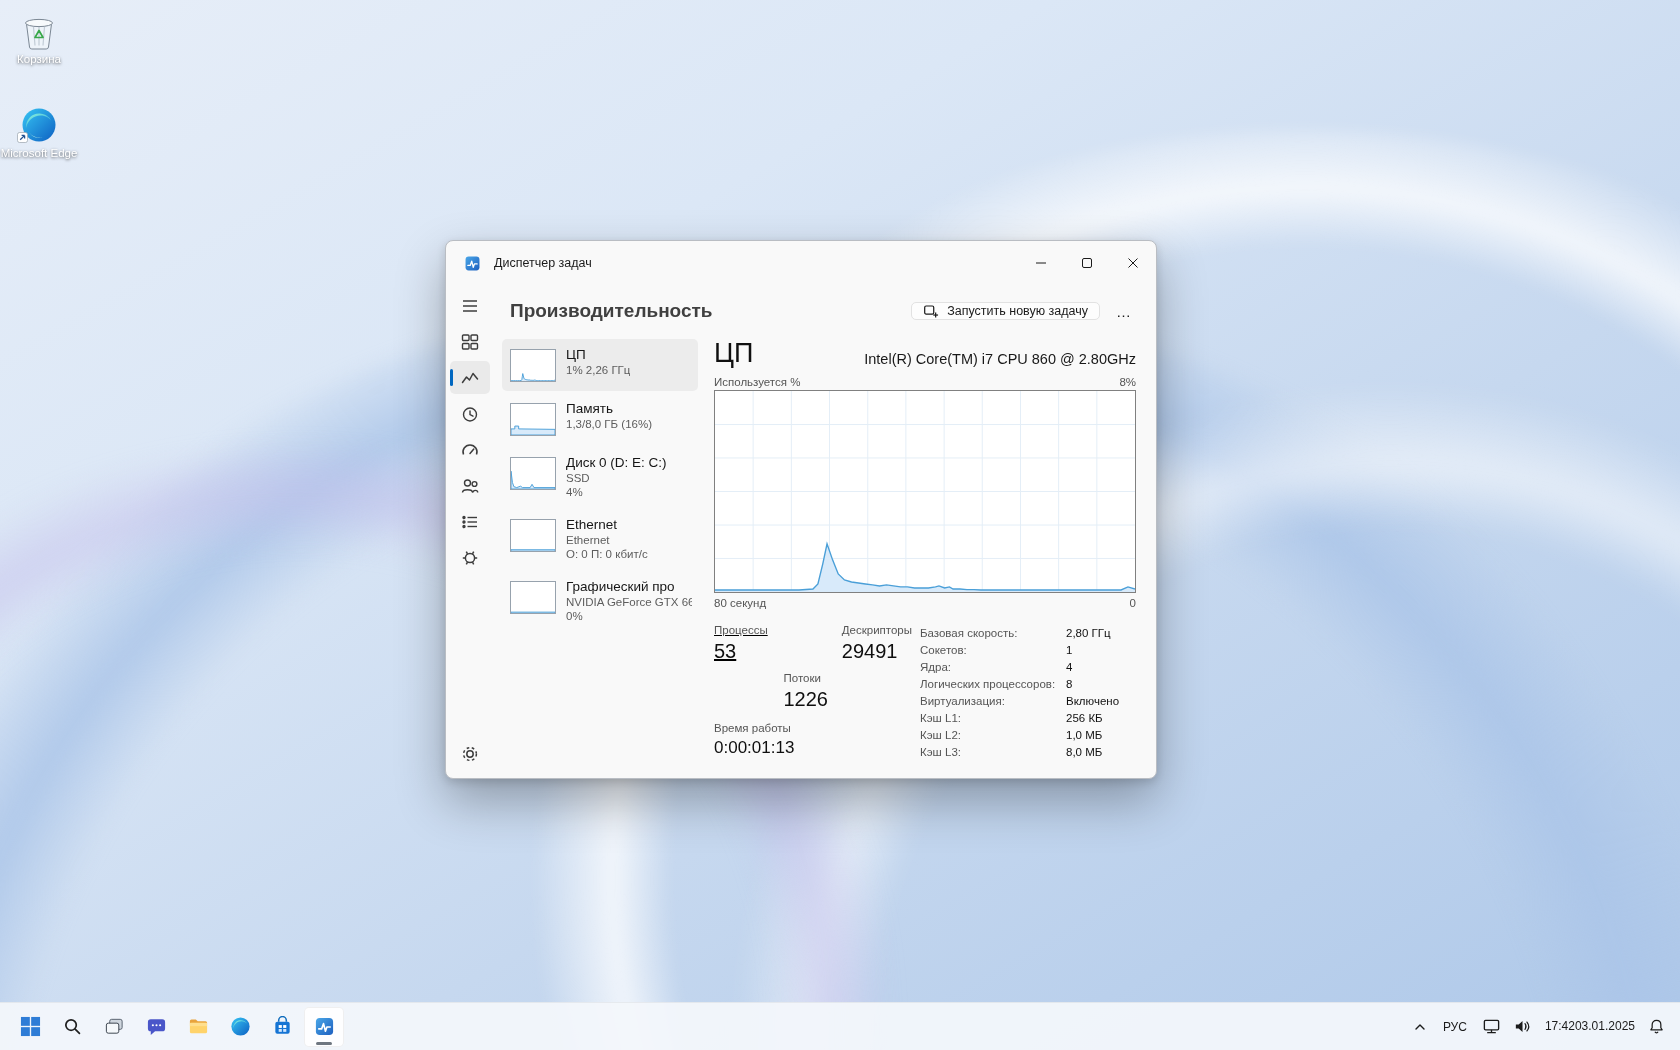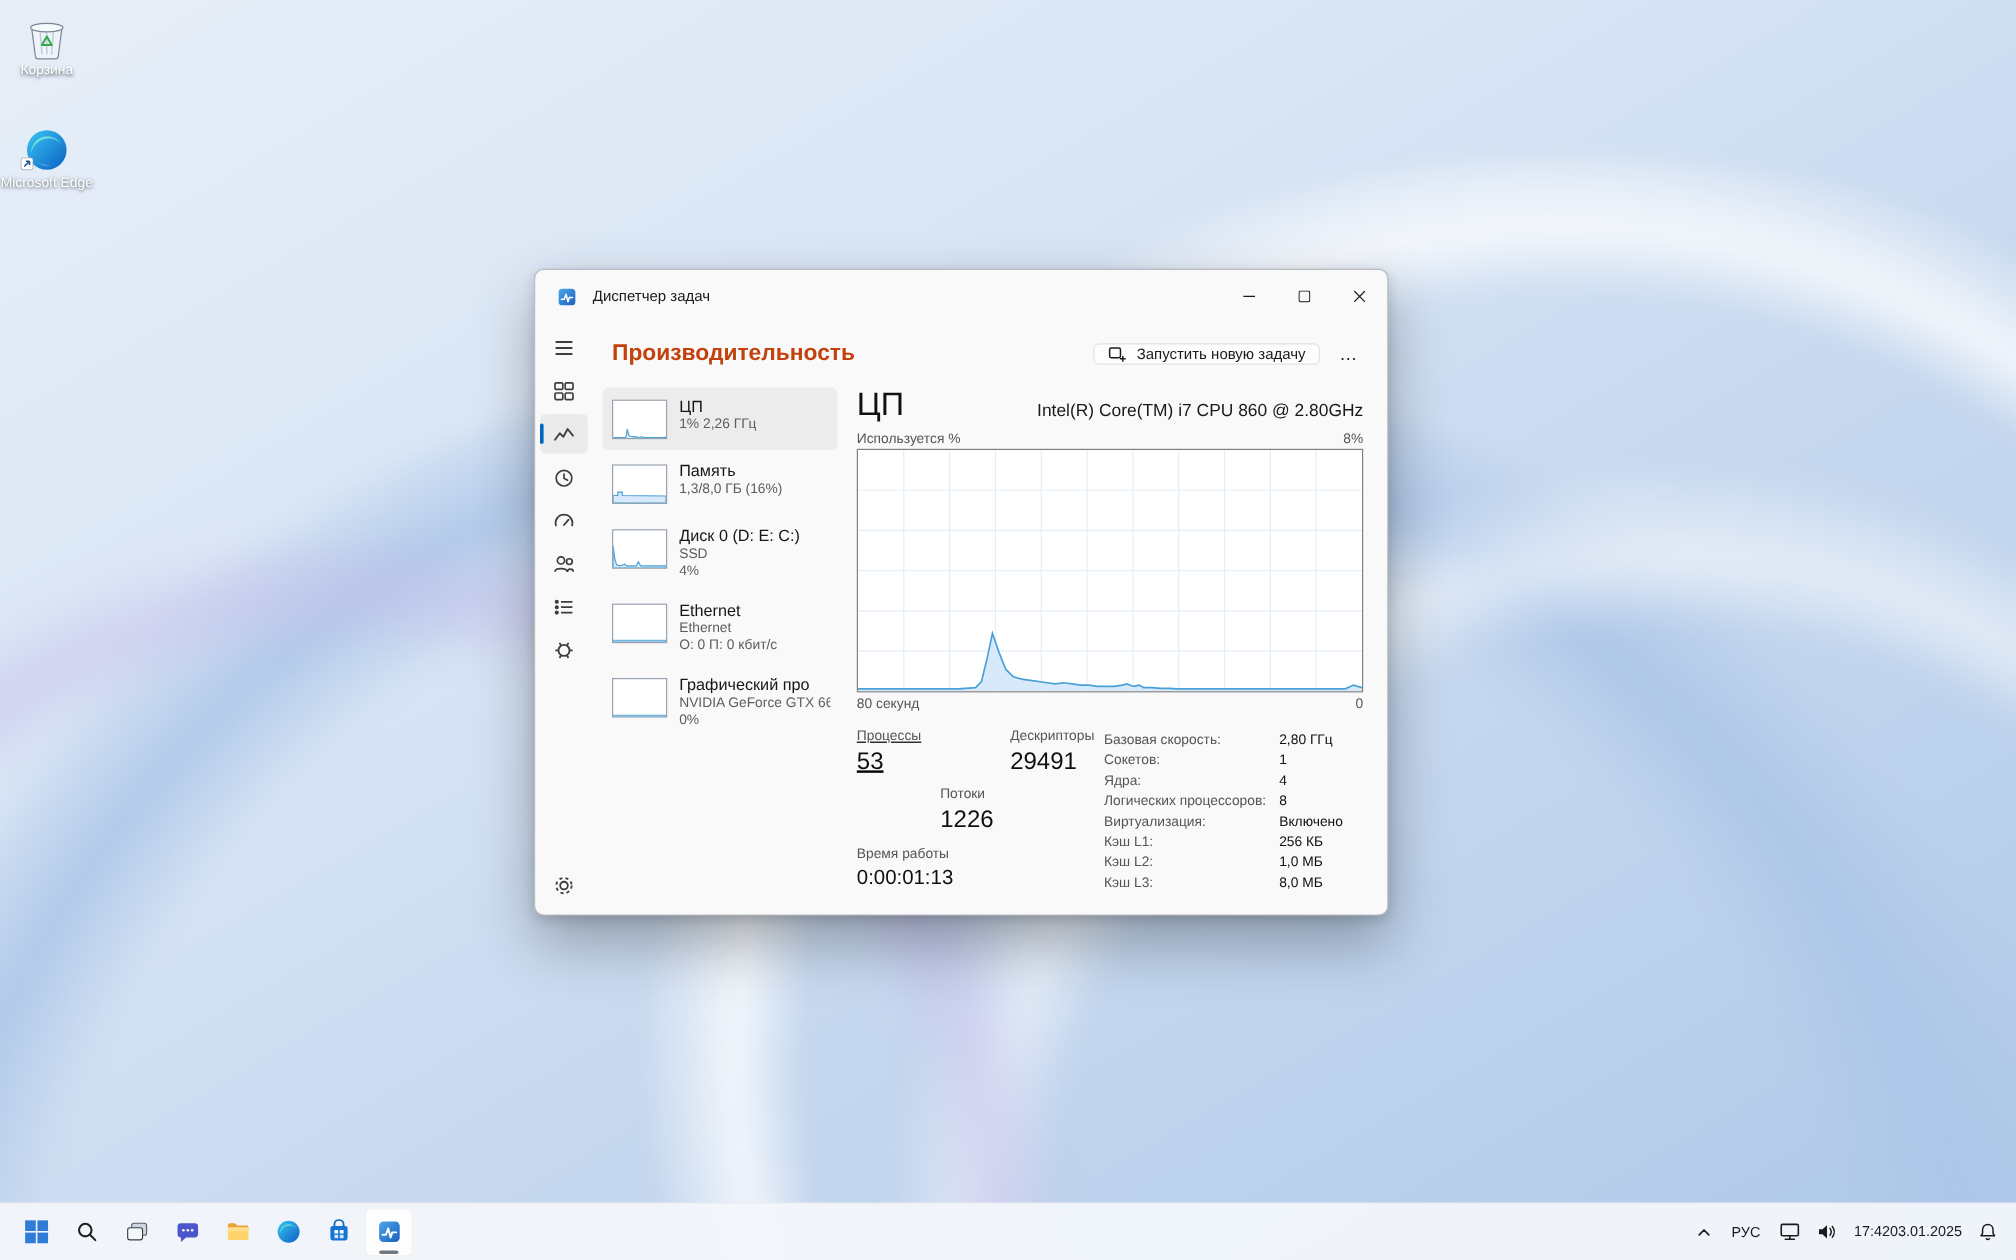--- a/index.html
+++ b/index.html
@@ -19,41 +19,41 @@
   .rib4 { width:1300px; height:1150px; left:-350px; top:450px;
     background: radial-gradient(circle, rgba(196,190,235,0) 55%, rgba(196,190,235,0.5) 61%, rgba(196,190,235,0) 68%); filter:blur(12px); }
 
   
   .desktop-icon { position:absolute; width:78px; display:flex; flex-direction:column; align-items:center; gap:3px;
     color:#fff; font-size:11.5px; line-height:13px; text-align:center; text-shadow:0 1px 3px rgba(0,0,0,0.65); cursor:default; }
   .desktop-icon .ico-wrap { position:relative; width:40px; height:38px; display:flex; align-items:flex-end; justify-content:center; }
   .shortcut-badge { position:absolute; left:-2px; bottom:-2px; }
 
   
-  .window { position:absolute; left:445px; top:224px; width:712px; height:539px; background:#f9f9f9;
+  .window { position:absolute; left:445px; top:240px; width:712px; height:539px; background:#f9f9f9;
     border:1px solid #b9bdc3; border-radius:8px; overflow:hidden; display:flex; flex-direction:column;
     box-shadow:0 22px 50px rgba(0,0,0,0.30), 0 3px 10px rgba(0,0,0,0.14); }
   .titlebar { height:44px; flex:0 0 auto; display:flex; align-items:center; }
   .titlebar .app-ico { margin-left:18px; display:flex; }
   .titlebar .title { margin-left:13px; font-size:12.5px; color:#1b1b1b; }
   .caption { margin-left:auto; display:flex; height:100%; }
   .cap-btn { width:46px; height:100%; display:flex; align-items:center; justify-content:center; }
 
   .win-body { flex:1; display:flex; min-height:0; }
 
   
   .rail { width:48px; flex:0 0 auto; display:flex; flex-direction:column; align-items:center; padding:4px 0 8px; gap:3px; }
   .rail-btn { width:40px; height:33px; border-radius:5px; display:flex; align-items:center; justify-content:center; position:relative; }
   .rail-btn.selected { background:#eaeaea; }
   .rail-btn.selected::before { content:""; position:absolute; left:0; top:8px; width:3px; height:17px; border-radius:2px; background:#0067c0; }
   .rail-spacer { flex:1; }
 
   .main-col { flex:1; display:flex; flex-direction:column; min-width:0; }
   .page-header { height:52px; flex:0 0 auto; display:flex; align-items:center; padding:0 16px 0 16px; }
-  .page-title { font-size:19px; font-weight:700; color:#c2410c; }
+  .page-title { font-size:19px; font-weight:700; color:#404040; }
   .header-actions { margin-left:auto; display:flex; align-items:center; gap:8px; }
   .run-task-btn { display:flex; align-items:center; gap:8px; font-size:12.5px; color:#1a1a1a;
     background:#fdfdfd; border:1px solid #e2e2e2; border-radius:5px; padding:0 11px; cursor:default; }
   .more-btn { width:32px; height:30px; border-radius:5px; display:flex; align-items:center; justify-content:center;
     font-size:15px; color:#1a1a1a; letter-spacing:1px; }
 
   .content { flex:1; display:flex; min-height:0; }
 
   
   .perf-list { width:208px; flex:0 0 auto; padding:2px 4px 0 8px; }

